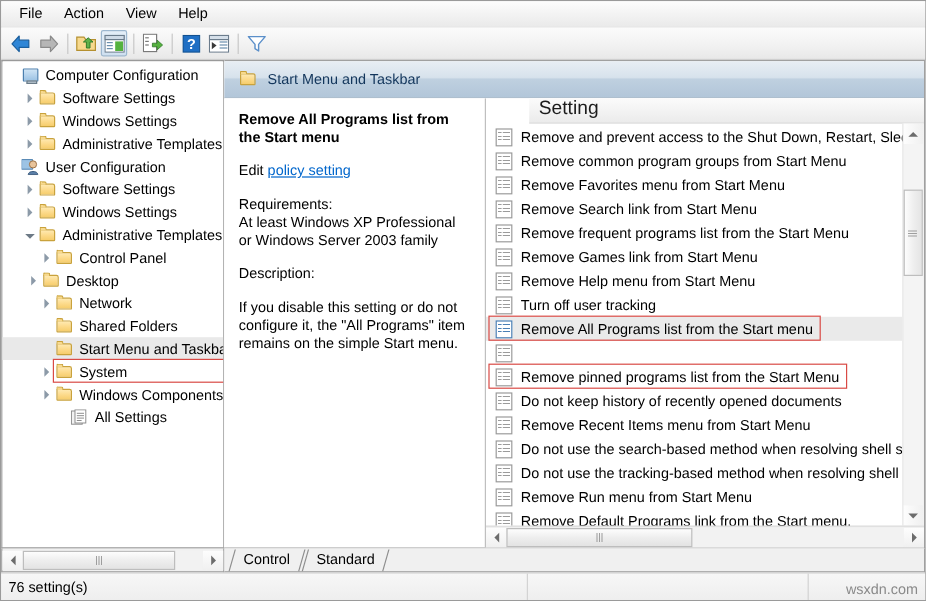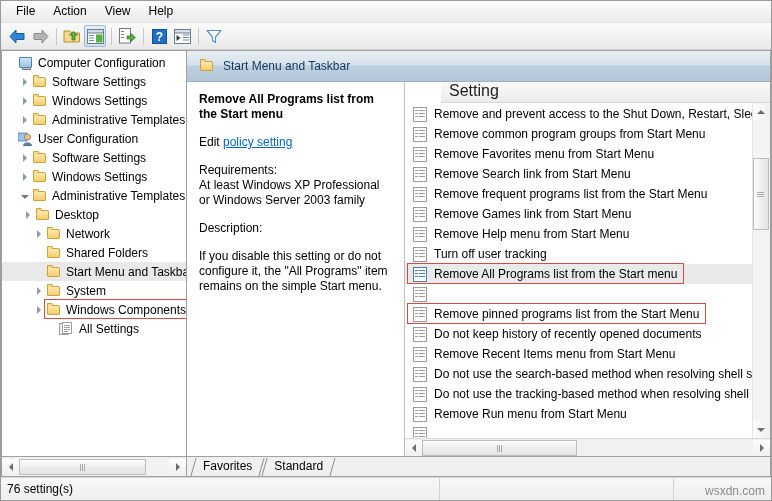--- a/index.html
+++ b/index.html
@@ -572,20 +572,29 @@
           </div>
           <div class="trow" style="padding-left: 16px;">
             <span class="twist">
               <span class="tricon-expanded"></span>
             </span>
             <span class="ticon">
               <span class="folder"></span>
             </span>
             <span class="tlabel">Administrative Templates</span>
           </div>
+          <div class="trow" style="padding-left: 30px;">
+            <span class="twist">
+              <span class="tricon-collapsed"></span>
+            </span>
+            <span class="ticon">
+              <span class="folder"></span>
+            </span>
+            <span class="tlabel">Control Panel</span>
+          </div>
           <div class="trow" style="padding-left: 19px;">
             <span class="twist">
               <span class="tricon-collapsed"></span>
             </span>
             <span class="ticon">
               <span class="folder"></span>
             </span>
             <span class="tlabel">Desktop</span>
           </div>
           <div class="trow" style="padding-left: 30px; text-align: center;">
@@ -741,20 +750,21 @@
                 <div class="lrow">
                   <span class="docicon"></span>
                   <span>Do not use the tracking-based method when resolving shell ..</span>
                 </div>
                 <div class="lrow">
                   <span class="docicon"></span>
                   <span>Remove Run menu from Start Menu</span>
                 </div>
                 <div class="lrow">
                   <span class="docicon"></span>
+                  <span>Remove Default Programs link from the Start menu.</span>
                 </div>
               </div>
             <div class="vscroll">
               <div class="vbtn">
                   <span class="arrow-u"></span>
                 </div>
               <div class="vtrack">
                 <div class="vthumb" style="top:38px;height:72px;">
                     <span class="vgrip">|||</span>
                   </div>
@@ -791,21 +801,21 @@
       <div class="strack">
         <div class="sthumb" style="left:0px;width:127px;">
             <span class="grip">|||</span>
           </div>
       </div>
       <div class="sbtn">
           <span class="arrow-r"></span>
         </div>
     </div>
     <div class="tabstrip" id="tabstrip">
-        <div class="tab">Favorites</div>
+        <div class="tab">Control</div>
         <div class="tab">Standard</div>
       </div>
   </div>
 
   <div class="statusbar">
     <span>76 setting(s)</span>
     <span class="statusdiv" style="left:438px;"></span>
     <span class="statusdiv" style="left:672px;"></span>
     <span class="watermark">wsxdn.com</span>
   </div>

